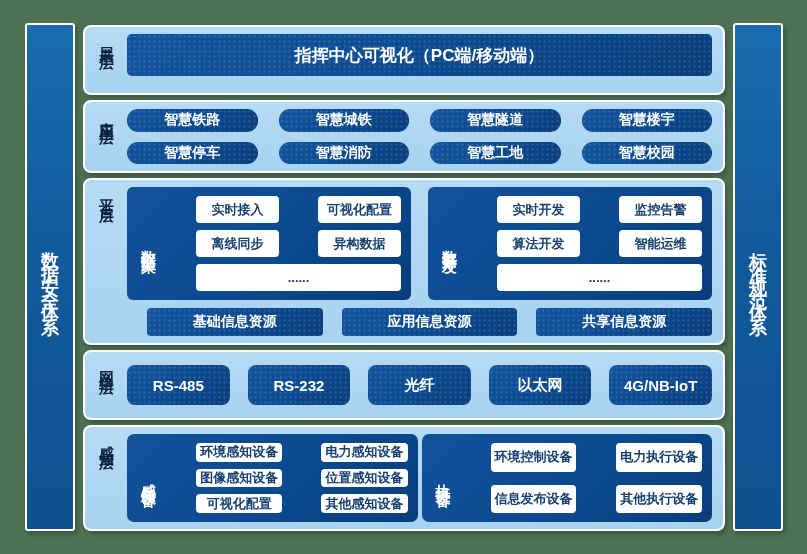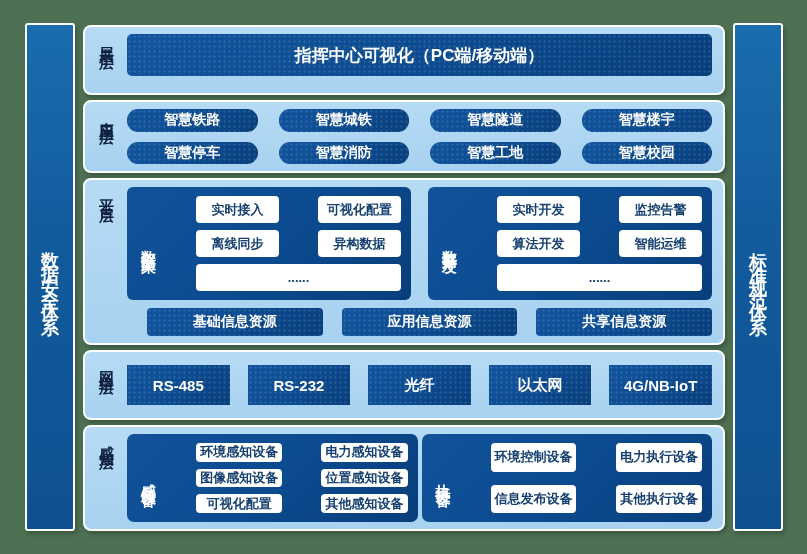--- a/index.html
+++ b/index.html
@@ -87,21 +87,21 @@
     background:#ffffff;border-radius:4px;
     color:#16406f;font-size:13px;font-weight:600;
     display:flex;align-items:center;justify-content:center;margin-left:28px;
   }
   .wide{grid-column:1 / -1;}
   .resources-row{flex:0 0 28px;display:flex;gap:19px;margin-left:20px;}
   .resources-row .dark-box{flex:1;border-radius:4px;}
   
   .panel.network{top:350px;height:70px;}
   .net-row{flex:1;height:100%;display:flex;gap:18px;align-items:center;}
-  .net-row .dark-box{flex:1;height:40px;font-size:15px;border-radius:0;}
+  .net-row .dark-box{flex:1;height:40px;font-size:15px;border-radius:8px;}
   
   .panel.perception{top:425px;height:106px;}
   .perc-row{flex:1;height:100%;display:flex;gap:4px;}
   .perc-row .group{border-radius:7px;}
   .exec-grid{gap:13px 12px;}
 </style>
 </head>
 <body>
 
 <div class="stage">

